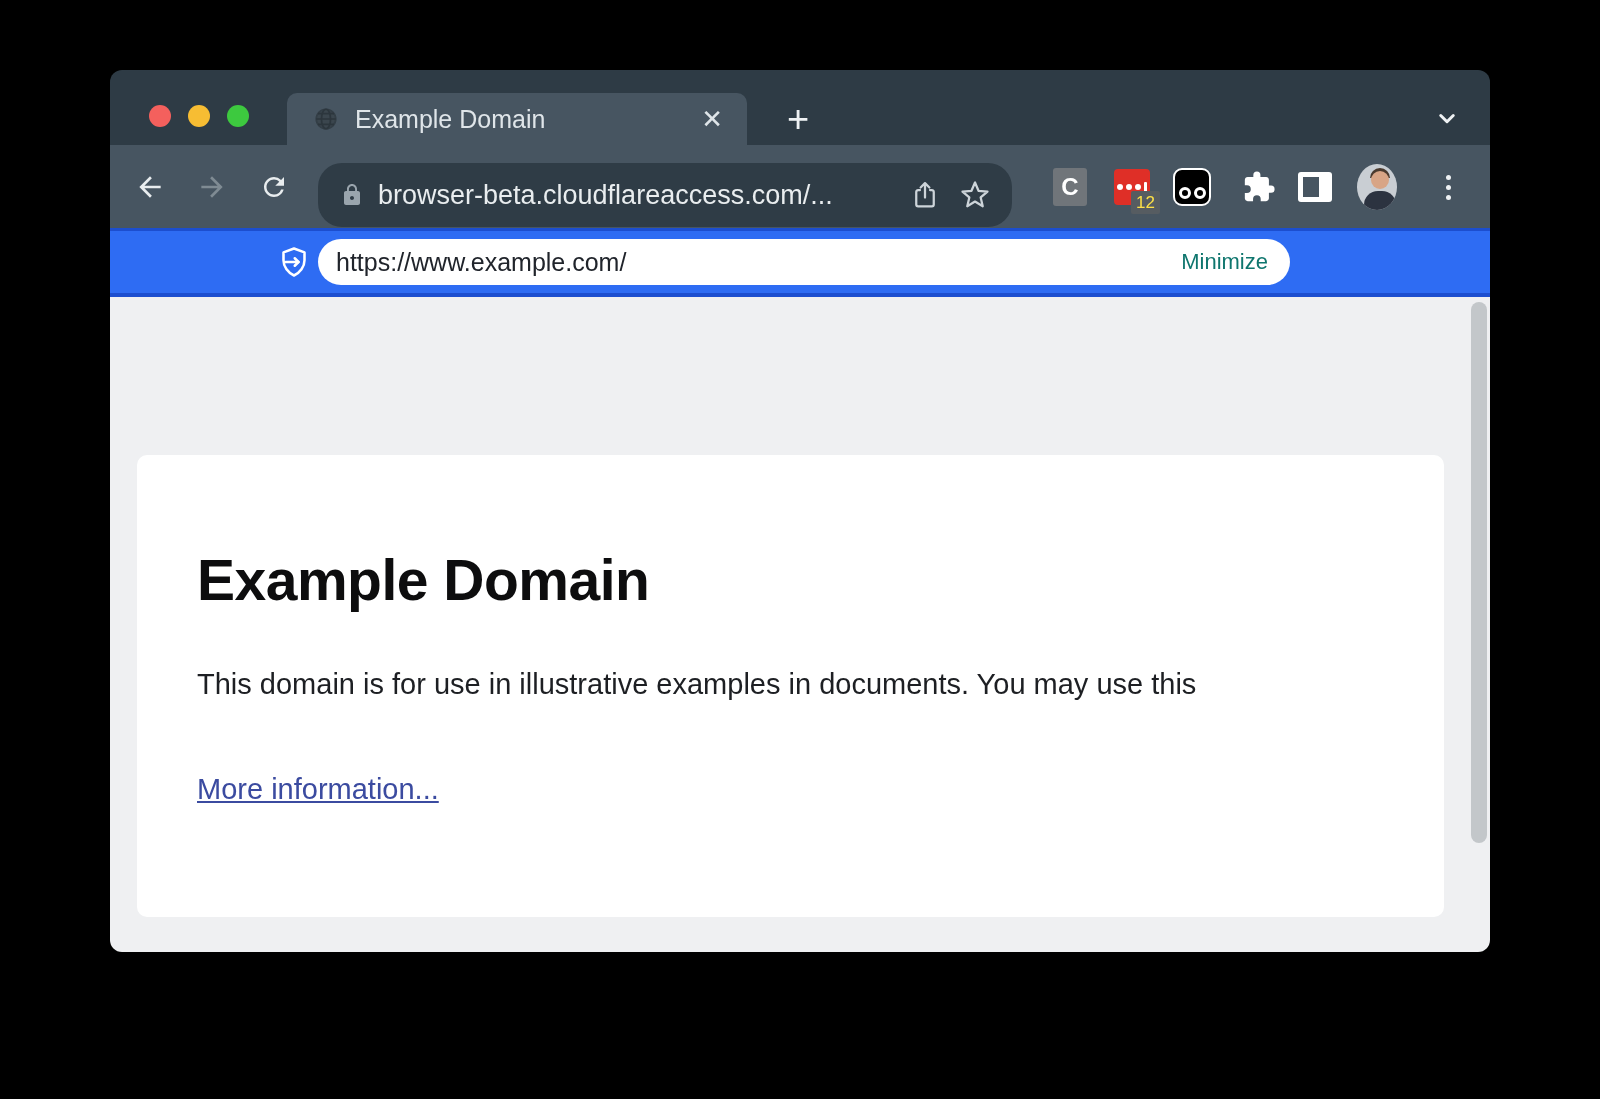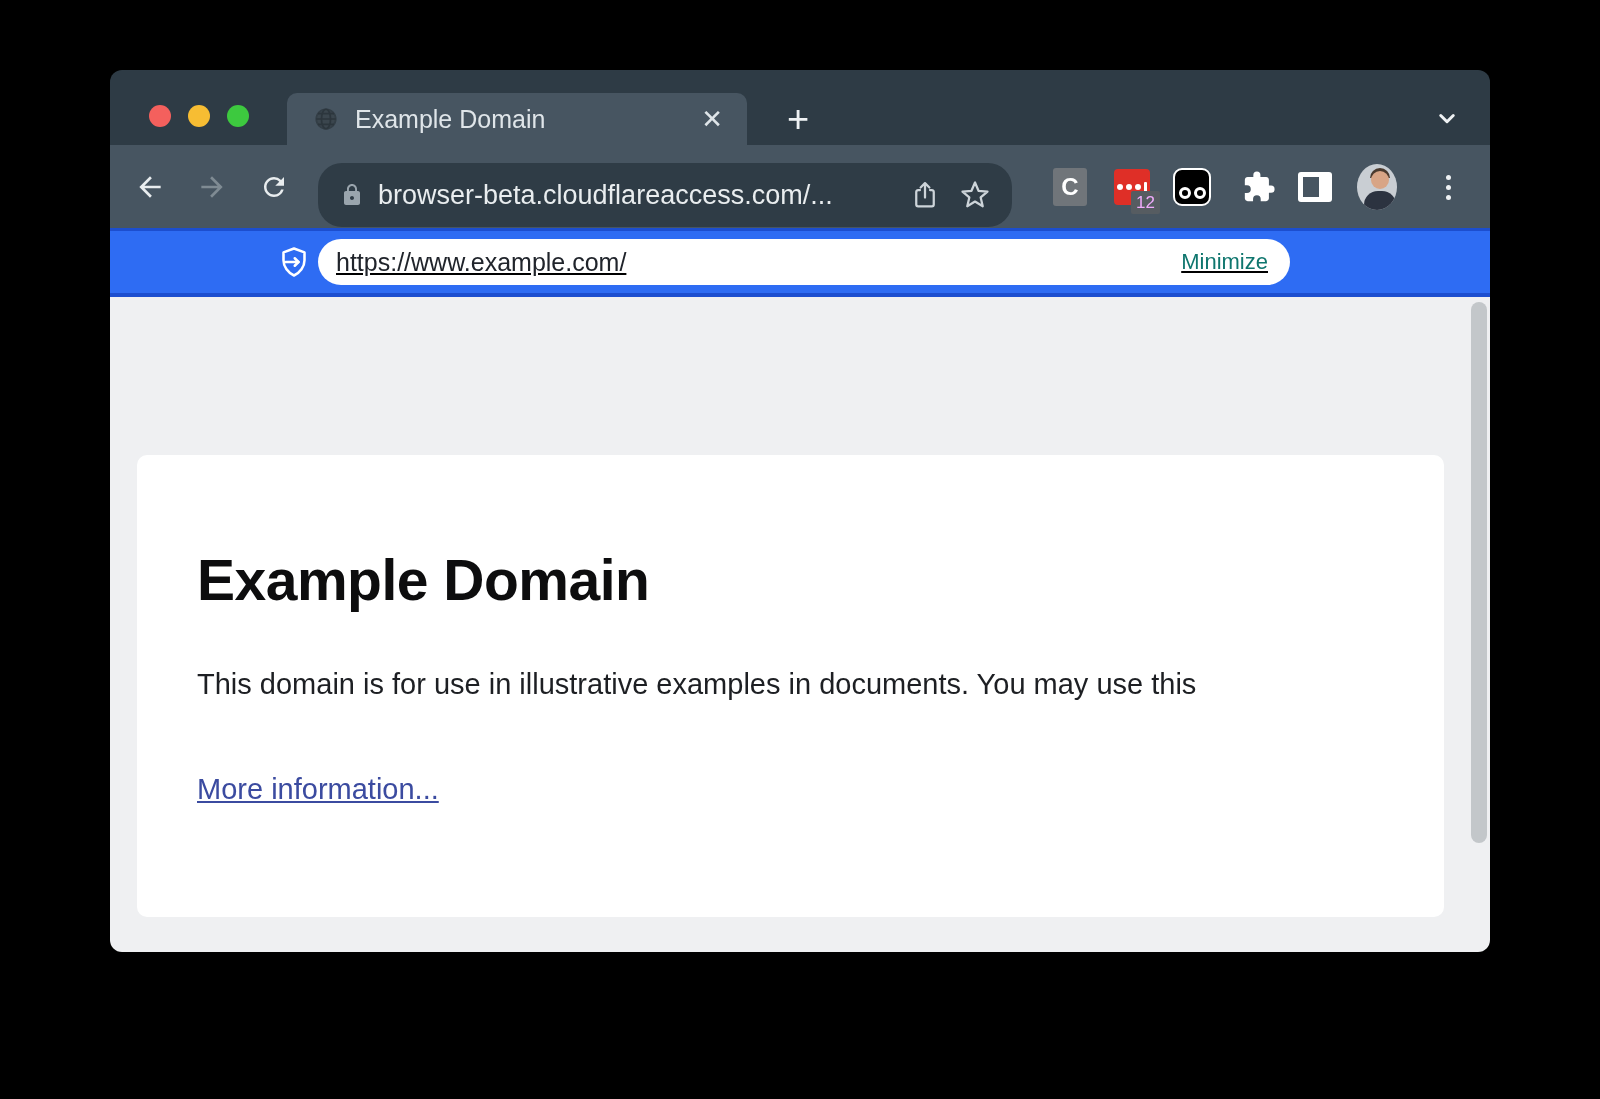--- a/index.html
+++ b/index.html
@@ -39,40 +39,40 @@
   .ext{position:absolute;top:22px;width:40px;height:40px;display:flex;align-items:center;
     justify-content:center;cursor:pointer;}
   .e-c{left:940px;} .e-red{left:1002px;} .e-gog{left:1062px;} .e-puzzle{left:1129px;}
   .e-panel{left:1185px;} .e-avatar{left:1247px;} .e-menu{left:1318px;}
   .c-sq{width:34px;height:38px;background:#70757a;border-radius:3px;color:#fff;font-size:24px;
     font-weight:bold;display:flex;align-items:center;justify-content:center;}
   .red-sq{position:relative;width:36px;height:36px;background:#df2f27;border-radius:4px;
     display:flex;align-items:center;justify-content:center;gap:3px;}
   .red-dot{width:6px;height:6px;border-radius:50%;background:#fff;}
   .red-bar{width:3px;height:10px;background:#fff;border-radius:1px;}
-  .badge{position:absolute;left:17px;top:22px;background:#565c61;color:#f0abfc;font-size:17px;
+  .badge{position:absolute;left:17px;top:22px;background:#565c61;color:#fde047;font-size:17px;
     padding:1px 5px;border-radius:2px;line-height:21px;}
   .gog-sq{width:38px;height:38px;background:#000;border:2px solid #fff;border-radius:9px;
     display:flex;align-items:flex-end;justify-content:center;gap:3px;padding-bottom:5px;}
   .gog-ring{width:12px;height:12px;border:3px solid #fff;border-radius:50%;}
   .panel-sq{width:34px;height:30px;background:#fff;border-radius:3px;position:relative;}
   .panel-hole{position:absolute;left:5px;top:5px;width:16px;height:20px;background:#475561;}
   .avatar{width:46px;height:46px;border-radius:50%;background:#c9ced3;overflow:hidden;position:relative;}
   .av-head{position:absolute;left:14px;top:7px;width:18px;height:18px;border-radius:50%;background:#d8a586;}
   .av-hair{position:absolute;left:13px;top:4px;width:20px;height:10px;border-radius:10px 10px 0 0;background:#4a3a2e;}
   .av-body{position:absolute;left:7px;top:27px;width:32px;height:22px;border-radius:14px 14px 0 0;background:#2c3340;}
   .menu-dots{display:flex;flex-direction:column;gap:5px;align-items:center;}
   .menu-dots i{width:5px;height:5px;border-radius:50%;background:#eef1f3;}
 
   
   .bluebar{position:relative;height:69px;background:#2e6cf3;flex:0 0 auto;
     border-top:3px solid #1c4ecf;border-bottom:4px solid #1c4ecf;}
   .shield{position:absolute;left:166px;top:13px;width:36px;height:36px;}
   .iso-field{position:absolute;left:208px;top:8px;width:972px;height:46px;background:#fff;
-    border-radius:23px;display:flex;align-items:center;padding:0 22px 0 18px;cursor:text;text-decoration:underline;}
+    border-radius:23px;display:flex;align-items:center;padding:0 22px 0 18px;cursor:text;}
   .iso-url{color:#20242b;font-size:25px;flex:1;white-space:nowrap;overflow:hidden;}
   .iso-min{color:#0f766e;font-size:22px;cursor:pointer;white-space:nowrap;}
 
   
   .content{position:relative;flex:1;background:#eff0f2;}
   .card{position:absolute;left:27px;top:158px;width:1307px;height:462px;background:#fff;
     border-radius:10px;}
   .heading{position:absolute;left:60px;top:92px;font-size:57px;font-weight:bold;color:#0d0d0e;
     letter-spacing:-0.5px;}
   .para{position:absolute;left:60px;top:210px;font-size:29px;color:#1d1f23;line-height:38px;}

